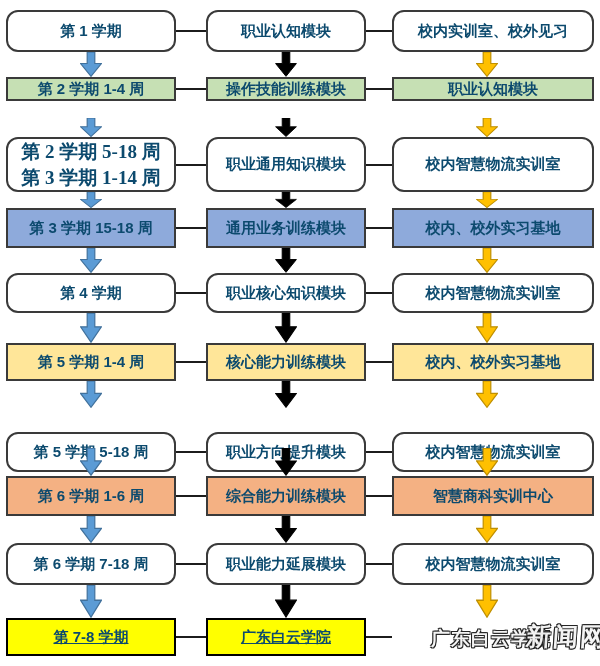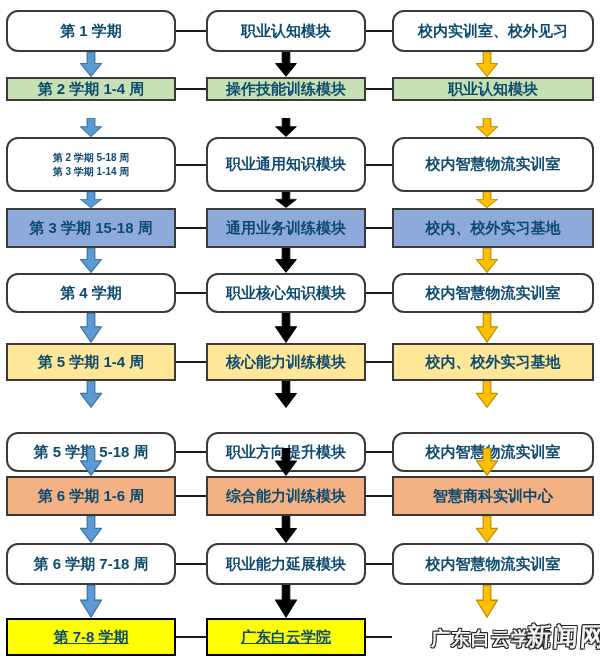--- a/index.html
+++ b/index.html
@@ -22,21 +22,21 @@
   .conn{position:absolute;top:50%;height:0;border-top:2px solid #1c1c1c;transform:translateY(-1px);}
   .cn1{left:176px;width:30px;}
   .cn2{left:366px;width:26px;}
   
   .t-white .box{background:#ffffff;border-radius:12px;border-color:#3a3a3a;}
   .t-green .box{background:#C6E0B4;}
   .t-blue  .box{background:#8EAADB;}
   .t-tan   .box{background:#FFE699;}
   .t-orange .box{background:#F4B183;}
   .t-yellow .box{background:#FFFF00;border-color:#000;text-decoration:underline;}
-  .r3 .bleft{font-size:10px;}
+  .r3 .bleft{font-size:19px;font-family:Liberation Serif, serif;}
   
   .arow{position:absolute;left:0;width:600px;}
   .arr{position:absolute;top:0;height:100%;width:22px;display:block;}
   .pa-left{fill:#5B9BD5;stroke:#41719C;stroke-width:1.2;}
   .pa-mid{fill:#000000;stroke:#000000;stroke-width:1;}
   .pa-right{fill:#FFC000;stroke:#BF8F00;stroke-width:1.2;}
   .ax-left{left:80px;}
   .ax-mid{left:275px;}
   .ax-right{left:476px;}
   

